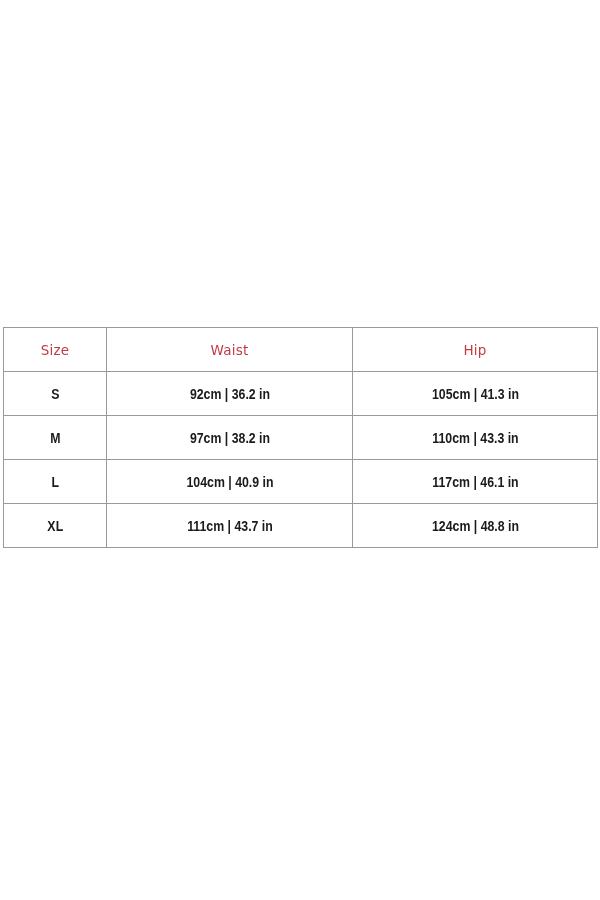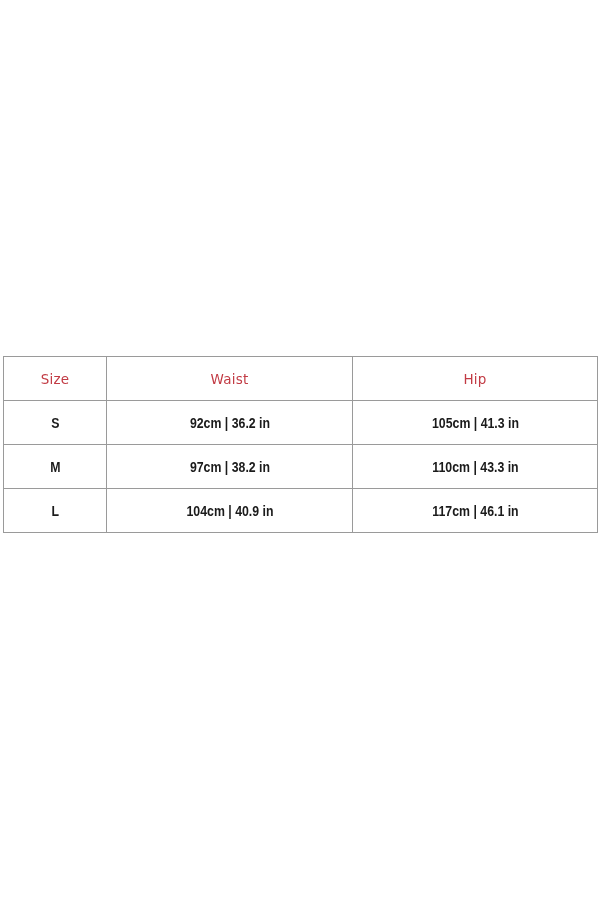--- a/index.html
+++ b/index.html
@@ -11,21 +11,21 @@
     height: 900px;
     background: #ffffff;
     font-family: "Liberation Sans", sans-serif;
     overflow: hidden;
     position: relative;
   }
 
   #size-chart-wrap {
     position: absolute;
     left: 3px;
-    top: 356px;
+    top: 327px;
     width: 594px;
   }
 
   table.size-chart {
     width: 594px;
     border-collapse: collapse;
     table-layout: fixed;
     background: #ffffff;
   }
 
@@ -91,15 +91,20 @@
       <tr>
         <td class="cell-size">M</td>
         <td>97cm | 38.2 in</td>
         <td>110cm | 43.3 in</td>
       </tr>
       <tr>
         <td class="cell-size">L</td>
         <td>104cm | 40.9 in</td>
         <td>117cm | 46.1 in</td>
       </tr>
+      <tr>
+        <td class="cell-size">XL</td>
+        <td>111cm | 43.7 in</td>
+        <td>124cm | 48.8 in</td>
+      </tr>
     </tbody>
   </table>
 </div>
 
 </body></html>

